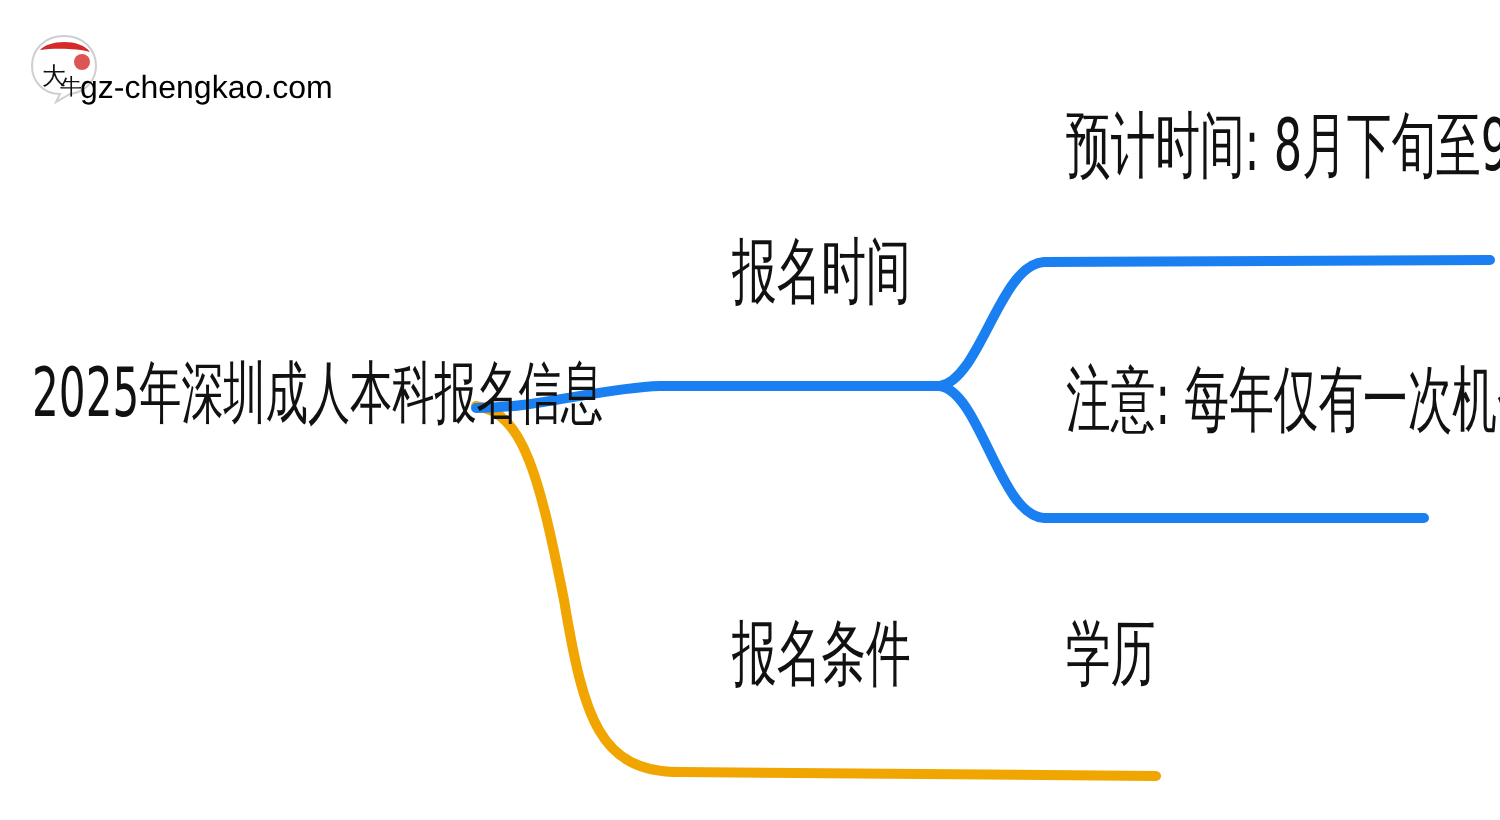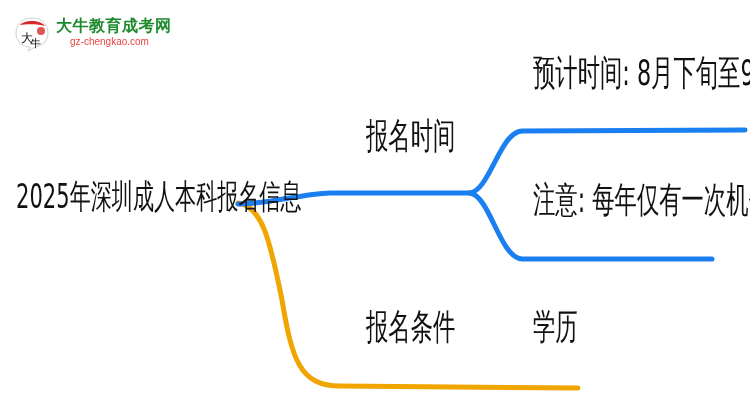--- a/index.html
+++ b/index.html
@@ -2,21 +2,21 @@
 <html><head>
   <meta charset="utf-8">
   <style>
     html, body { margin: 0; padding: 0; background: #ffffff; }
     body { width: 750px; height: 410px; position: relative; overflow: hidden;
       font-family: "DejaVu Sans", sans-serif; }
     .logo { position: absolute; left: 14px; top: 14px; width: 160px; height: 40px; }
     .logo-badge { position: absolute; left: 0; top: 2px; width: 36px; height: 36px; }
     .logo-cn { position: absolute; left: 42px; top: 2px; font-size: 16px; font-weight: bold;
       color: #1e8a2e; letter-spacing: 0.5px; white-space: nowrap; }
-    .logo-url { position: absolute; left: 56px; top: 22px; font-size: 10px; color: #ef4444;
+    .logo-url { position: absolute; left: 26px; top: 22px; font-size: 16px; color: #000000;
       white-space: nowrap; font-family: "Liberation Sans", sans-serif; }
     svg.lines { position: absolute; left: 0; top: 0; }
     .node { position: absolute; color: #111; white-space: nowrap;
       font-family: "DejaVu Sans", sans-serif; transform-origin: left top; }
     .root { left: 16px; top: 174px; font-size: 34px; transform: scaleX(0.62); }
     .n-time { left: 366px; top: 112px; font-size: 36px; transform: scaleX(0.62); }
     .n-cond { left: 366px; top: 303px; font-size: 36px; transform: scaleX(0.62); }
     .n-est { left: 533px; top: 49px; font-size: 36px; transform: scaleX(0.62); }
     .n-note { left: 533px; top: 176px; font-size: 36px; transform: scaleX(0.62); }
     .n-edu { left: 533px; top: 303px; font-size: 36px; transform: scaleX(0.62); }
@@ -25,21 +25,20 @@
 <body>
 
 <div class="logo">
   <svg class="logo-badge" viewBox="0 0 36 36">
     <path d="M18 2 C8 2 2 9 2 17 C2 25 8 31 16 31 L14 35 L21 31 C29 30 34 24 34 17 C34 9 28 2 18 2 Z" fill="#ffffff" stroke="#cfcfcf" stroke-width="1"></path>
     <path d="M6 9 C10 4 26 3 31 10 C25 8 12 8 6 9 Z" fill="#d62a2a"></path>
     <circle cx="27" cy="15" r="4" fill="#d62a2a" opacity="0.8"></circle>
     <text x="7" y="26" font-size="12" fill="#111" font-family="DejaVu Serif, serif">大</text>
     <text x="16" y="31" font-size="11" fill="#111" font-family="DejaVu Serif, serif">牛</text>
   </svg>
-  <span class="logo-cn">大牛教育成考网</span>
   <span class="logo-url">gz-chengkao.com</span>
 </div>
 
 <svg class="lines" width="750" height="410" viewBox="0 0 750 410">
 
   <path d="M238 203 C262 206 270 240 282 300 C292 360 300 386 340 386 L578 388" fill="none" stroke="#f0a500" stroke-width="5" stroke-linecap="round"></path>
 
   <path d="M238 204 C270 204 300 194 330 193 L470 193" fill="none" stroke="#1a7ff0" stroke-width="5" stroke-linecap="round"></path>
 
   <path d="M470 193 C490 190 500 132 522 131 L745 130" fill="none" stroke="#1a7ff0" stroke-width="5" stroke-linecap="round"></path>

